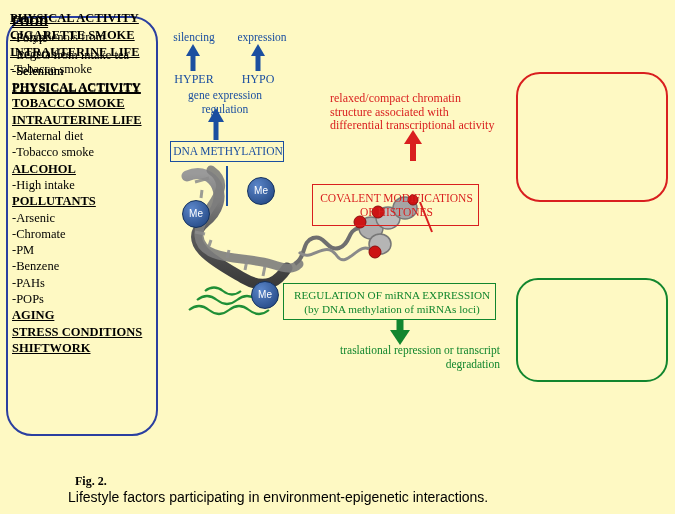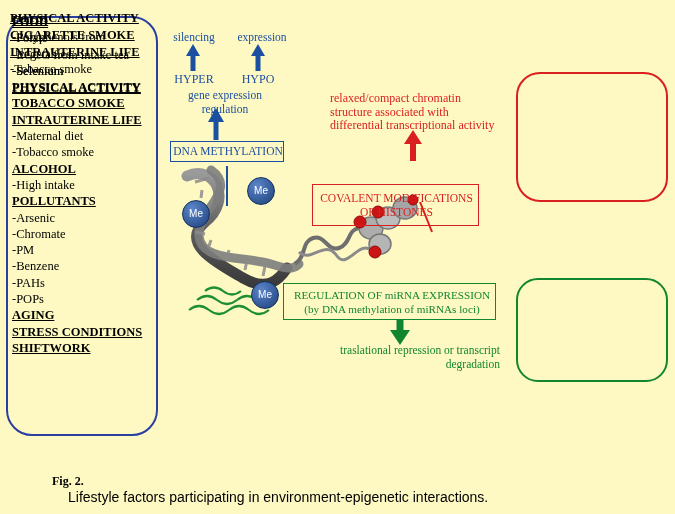--- a/index.html
+++ b/index.html
@@ -145,21 +145,21 @@
     left: 300px; top: 343px; width: 200px;
     color: #12862e;
     font-size: 11.5px;
     line-height: 14px;
     text-align: right;
     font-family: "Liberation Serif", serif;
   }
 
   
   #fig-num {
-    left: 52px; top: 474px;
+    left: 75px; top: 474px;
     font-family: "Liberation Serif", serif;
     font-size: 12px;
     font-weight: bold;
     color: #000;
   }
   #fig-caption {
     left: 68px; top: 489px;
     font-family: Liberation Sans, sans-serif;
     font-size: 14px;
     color: #000;

